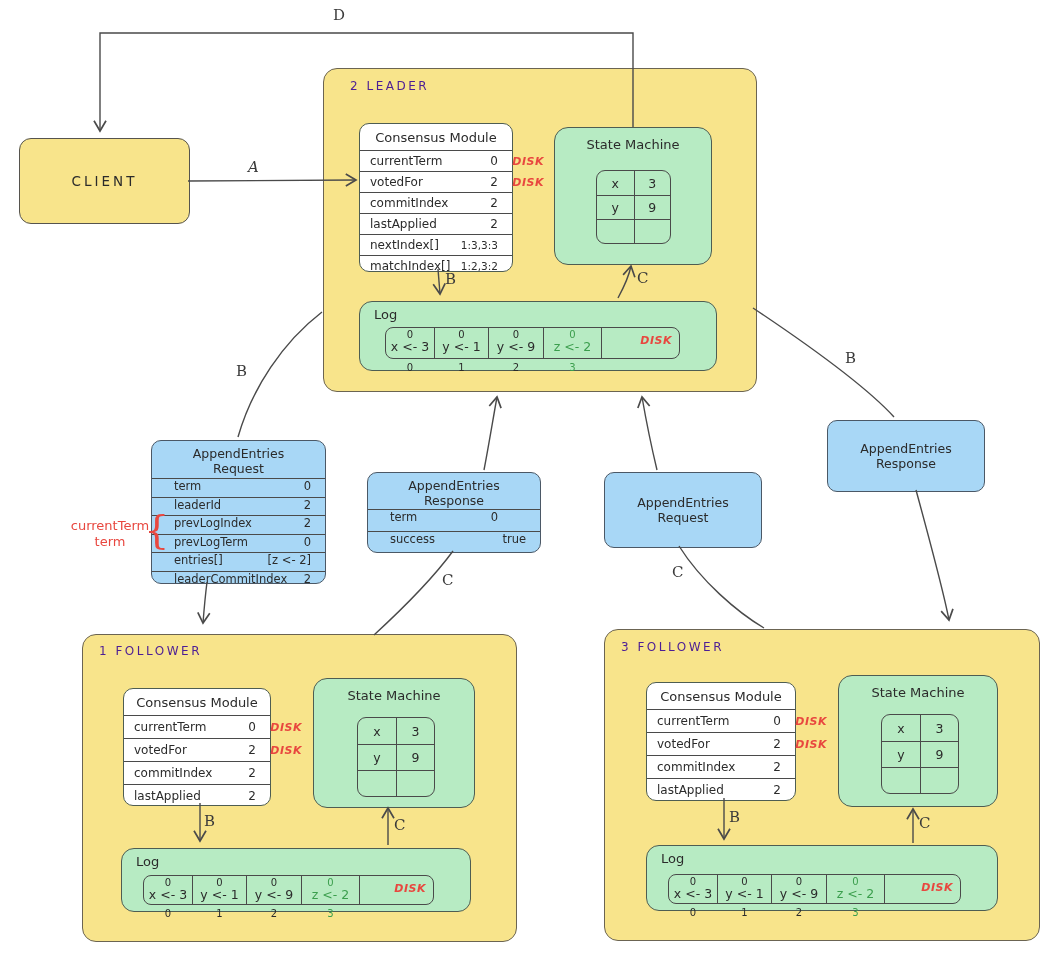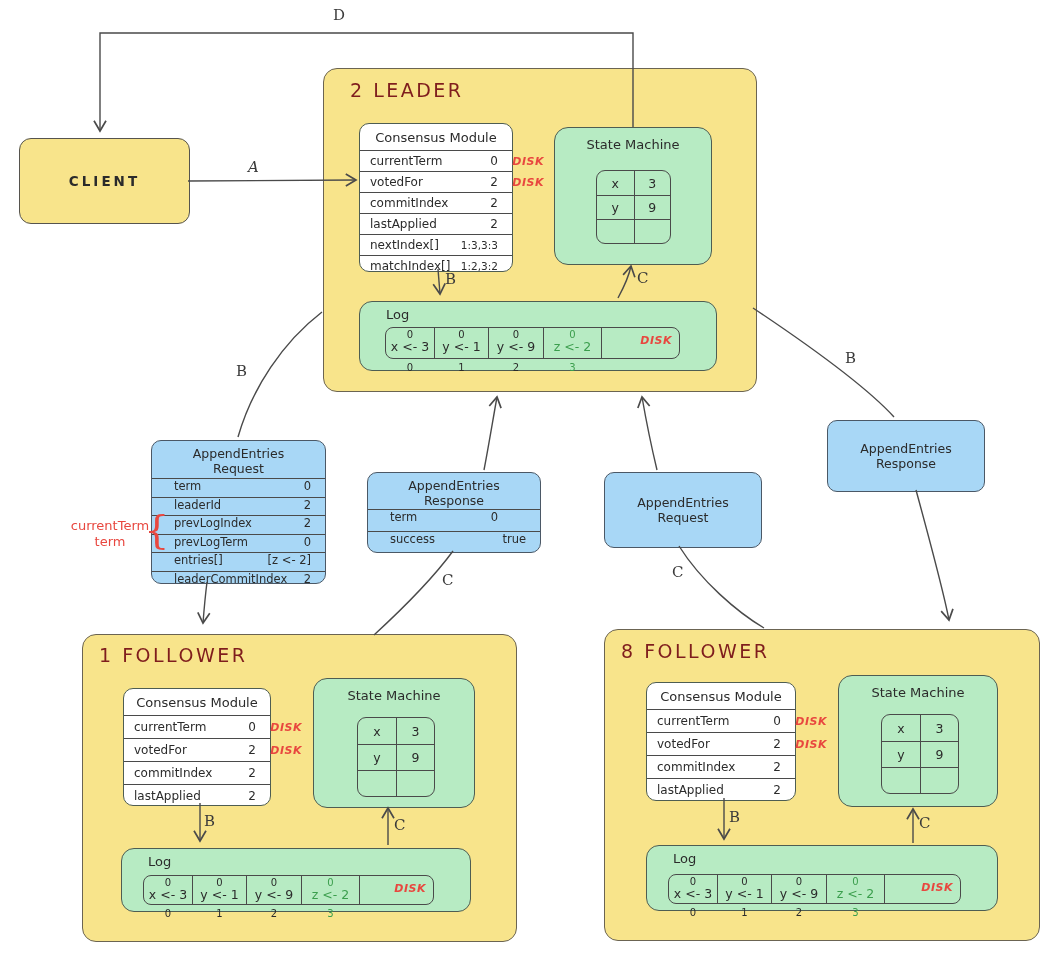--- a/index.html
+++ b/index.html
@@ -1,21 +1,21 @@
 <!DOCTYPE html>
 <html><head>
 <meta charset="utf-8">
 <style>
   html,body{margin:0;padding:0;background:#ffffff;}
   #canvas{position:relative;width:1053px;height:961px;background:#ffffff;overflow:hidden;
           font-family:"DejaVu Sans",sans-serif;color:#2b2b2b;}
 
   
   .node{position:absolute;background:#f8e48b;border:1.6px solid #6b6452;border-radius:14px;}
-  .node-title{position:absolute;left:26px;top:10px;font-size:19px;letter-spacing:2.5px;color:#7f1d1d;}
+  .node-title{position:absolute;left:26px;top:10px;font-size:12px;letter-spacing:2.5px;color:#4c1d95;}
 
   
   .cm{position:absolute;background:#ffffff;border:1.3px solid #4e5d52;border-radius:10px;}
   .cm-title{height:26px;line-height:28px;text-align:center;font-size:13px;}
   .cm-row{position:relative;display:flex;justify-content:space-between;align-items:center;
           border-top:1px solid #4a4a4a;padding:0 14px 0 10px;font-size:12px;}
   .cm-row .val{font-size:12px;}
   .cm-row.small .val{font-size:10.5px;}
   .disk{position:absolute;right:-32px;top:50%;transform:translateY(-50%);color:#e8473f;
         font-size:11px;font-weight:bold;font-style:italic;letter-spacing:.5px;}
@@ -24,21 +24,21 @@
   .sm{position:absolute;background:#b7ebc3;border:1.3px solid #4e5d52;border-radius:14px;}
   .sm-title{text-align:center;font-size:13px;padding-top:9px;}
   .sm-table{position:absolute;border:1.2px solid #4a4a4a;border-radius:9px;overflow:hidden;
             display:grid;grid-template-columns:1fr 1fr;background:#b7ebc3;}
   .sm-cell{display:flex;align-items:center;justify-content:center;font-size:12.5px;}
   .sm-cell.t{border-top:1px solid #4a4a4a;}
   .sm-cell.l{border-left:1px solid #4a4a4a;}
 
   
   .log{position:absolute;background:#b7ebc3;border:1.3px solid #4e5d52;border-radius:13px;}
-  .log-title{position:absolute;left:26px;top:5px;font-size:13px;}
+  .log-title{position:absolute;left:14px;top:5px;font-size:13px;}
   .log-strip{position:absolute;display:flex;border:1.2px solid #4a4a4a;border-radius:8px;}
   .log-cell{position:relative;border-right:1.1px solid #4a4a4a;display:flex;flex-direction:column;}
   .log-cell.c0{width:48px;}.log-cell.c1{width:53px;}.log-cell.c2{width:54px;}.log-cell.c3{width:57px;}
   .log-cell.rest{flex:1;border-right:none;}
   .term{font-size:10px;line-height:11px;text-align:center;margin-top:1px;}
   .cmd{font-size:12.5px;line-height:14px;text-align:center;white-space:nowrap;}
   .idx{position:absolute;left:0;right:0;bottom:-15px;text-align:center;font-size:10px;}
   .new .term,.new .cmd,.new .idx{color:#3b9e4d;}
   .log-disk{position:absolute;right:7px;top:6px;color:#e8473f;font-size:11px;font-weight:bold;
             font-style:italic;letter-spacing:.5px;}
@@ -46,21 +46,21 @@
   
   .msg{position:absolute;background:#a8d7f6;border:1.4px solid #4b5866;border-radius:10px;}
   .msg-title{text-align:center;font-size:12.5px;line-height:15px;padding-top:5px;}
   .msg-title span{display:block;}
   .msg-row{display:flex;justify-content:space-between;align-items:flex-start;
            border-top:1px solid #4a4a4a;padding:0 14px 0 22px;font-size:11.5px;}
   .msg.center{display:flex;align-items:center;justify-content:center;}
 
   
   .client{position:absolute;background:#f8e48b;border:1.6px solid #56544e;border-radius:12px;
-          display:flex;align-items:center;justify-content:center;font-size:13.5px;letter-spacing:3px;font-weight:bold;}
+          display:flex;align-items:center;justify-content:center;font-size:13.5px;letter-spacing:3px;}
 
   
   .alabel{position:absolute;font-family:"DejaVu Serif",serif;font-size:15px;color:#3a3a3a;}
 
   
   .consistency{position:absolute;left:70px;top:518px;width:80px;text-align:center;color:#e8473f;
                font-size:13px;line-height:16px;}
   .brace{position:absolute;left:144px;top:509px;color:#e8473f;font-size:40px;line-height:40px;
          font-family:"DejaVu Serif",serif;}
 
@@ -212,21 +212,21 @@
           <span class="idx">3</span>
         </div>
         <div class="log-cell rest">
           <span class="log-disk">DISK</span>
         </div>
       </div>
     </div>
   </div>
 
   <div class="node" style="left:604px;top:629px;width:434px;height:310px">
-    <div class="node-title" style="left:16px;top:10px">8 FOLLOWER</div>
+    <div class="node-title" style="left:16px;top:10px">3 FOLLOWER</div>
 
     <div class="cm" style="left:41px;top:52px;width:148px;height:117px">
       <div class="cm-title">Consensus Module</div>
       <div class="cm-row" style="height:22px">
         <span>currentTerm</span>
         <span class="val">0</span>
         <span class="disk">DISK</span>
       </div>
       <div class="cm-row" style="height:22px">
         <span>votedFor</span>

